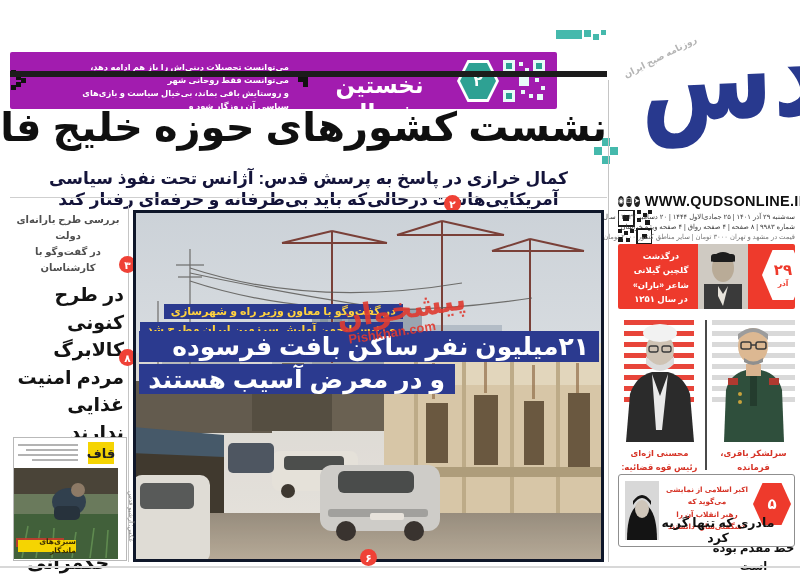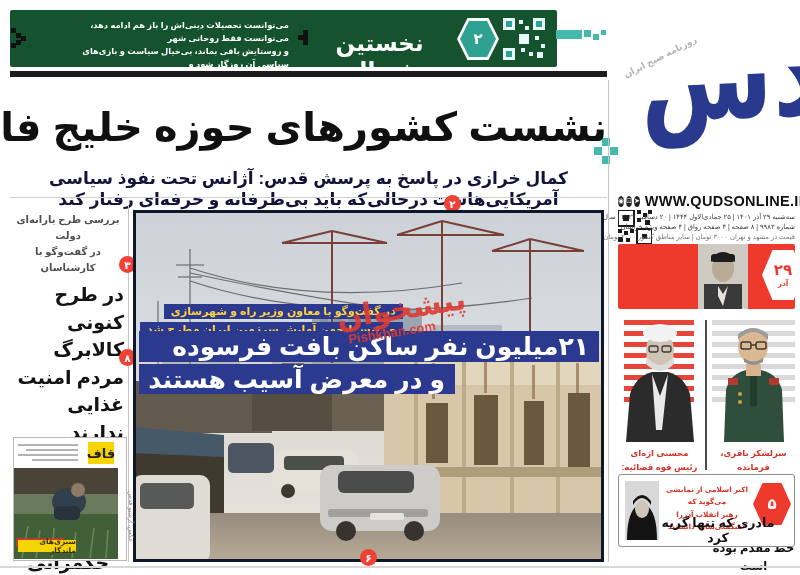--- a/index.html
+++ b/index.html
@@ -4,21 +4,21 @@
 <style>
   * { margin:0; padding:0; box-sizing:border-box; }
   html,body { background:#e9e9e9; }
   .page {
     position:relative; width:800px; height:575px; margin:0 auto;
     background:#ffffff; overflow:hidden; direction:rtl;
     font-family:"Liberation Sans","DejaVu Sans",sans-serif;
   }
   .abs { position:absolute; }
   
-  .teal-band { background:#14532d; border-radius:2px; }
+  .teal-band { background:#a21caf; border-radius:2px;margin-top:42px; }
   .band-kicker { color:#eafaf7; font-size:8.5px; font-weight:bold; text-align:center; }
   .band-title { color:#ffffff; font-size:23px; font-weight:900; text-align:center; letter-spacing:-.5px; }
   .band-note { color:#ffffff; font-size:8.3px; font-weight:bold; line-height:1.55; text-align:right; }
   .hex { clip-path:polygon(25% 0,75% 0,100% 50%,75% 100%,25% 100%,0 50%); }
   .band-hex-outer { background:#ffffff; }
   .band-hex-inner { background:#2ea193; color:#fff; font-size:15px; font-weight:900;
                     display:flex; align-items:center; justify-content:center; }
   .black-bar { background:#1c1c1c; }
   
   .logo-text { color:#28398e; font-weight:900; font-size:96px; line-height:1;
@@ -356,20 +356,26 @@
     
     <div class="abs watermark" style="left:200px;top:78px;font-size:30px;">پیشخوان</div>
     <div class="abs watermark" style="left:212px;top:112px;font-size:13px;direction:ltr;">Pishkhan.com</div>
   </div>
 
   <div class="abs credit" style="left:127px;top:442px;height:100px;">عکس: آرشیو قدس</div>
 
   <div class="abs pg-circle" style="left:360px;top:549px;">۶</div>
 
   <div class="abs obit-box" style="left:618px;top:244px;width:177px;height:65px;">
+    <div class="abs obit-text" style="left:8px;top:5px;width:70px;">
+      <div>درگذشت</div>
+      <div>گلچین گیلانی</div>
+      <div>شاعر «باران»</div>
+      <div>در سال ۱۳۵۱</div>
+    </div>
     <svg class="abs halftone" style="left:80px;top:0;" width="50" height="65" viewBox="0 0 50 65">
       <rect width="50" height="65" fill="#cfcac2"></rect>
       <rect x="6" y="40" width="38" height="25" fill="#3a3a3a"></rect>
       <polygon points="20,42 25,50 30,42 25,62 20,52" fill="#e8e4dc"></polygon>
       <ellipse cx="25" cy="24" rx="11" ry="14" fill="#b9ab97"></ellipse>
       <path d="M13 18 Q25 4 37 18 L37 14 Q25 2 13 14 Z" fill="#1d1d1d"></path>
       <rect x="13" y="10" width="24" height="8" rx="3" fill="#1d1d1d"></rect>
     </svg>
     <div class="abs hex obit-hex" style="left:144px;top:6px;width:42px;height:50px;">
       <div class="obit-day">۲۹</div>

